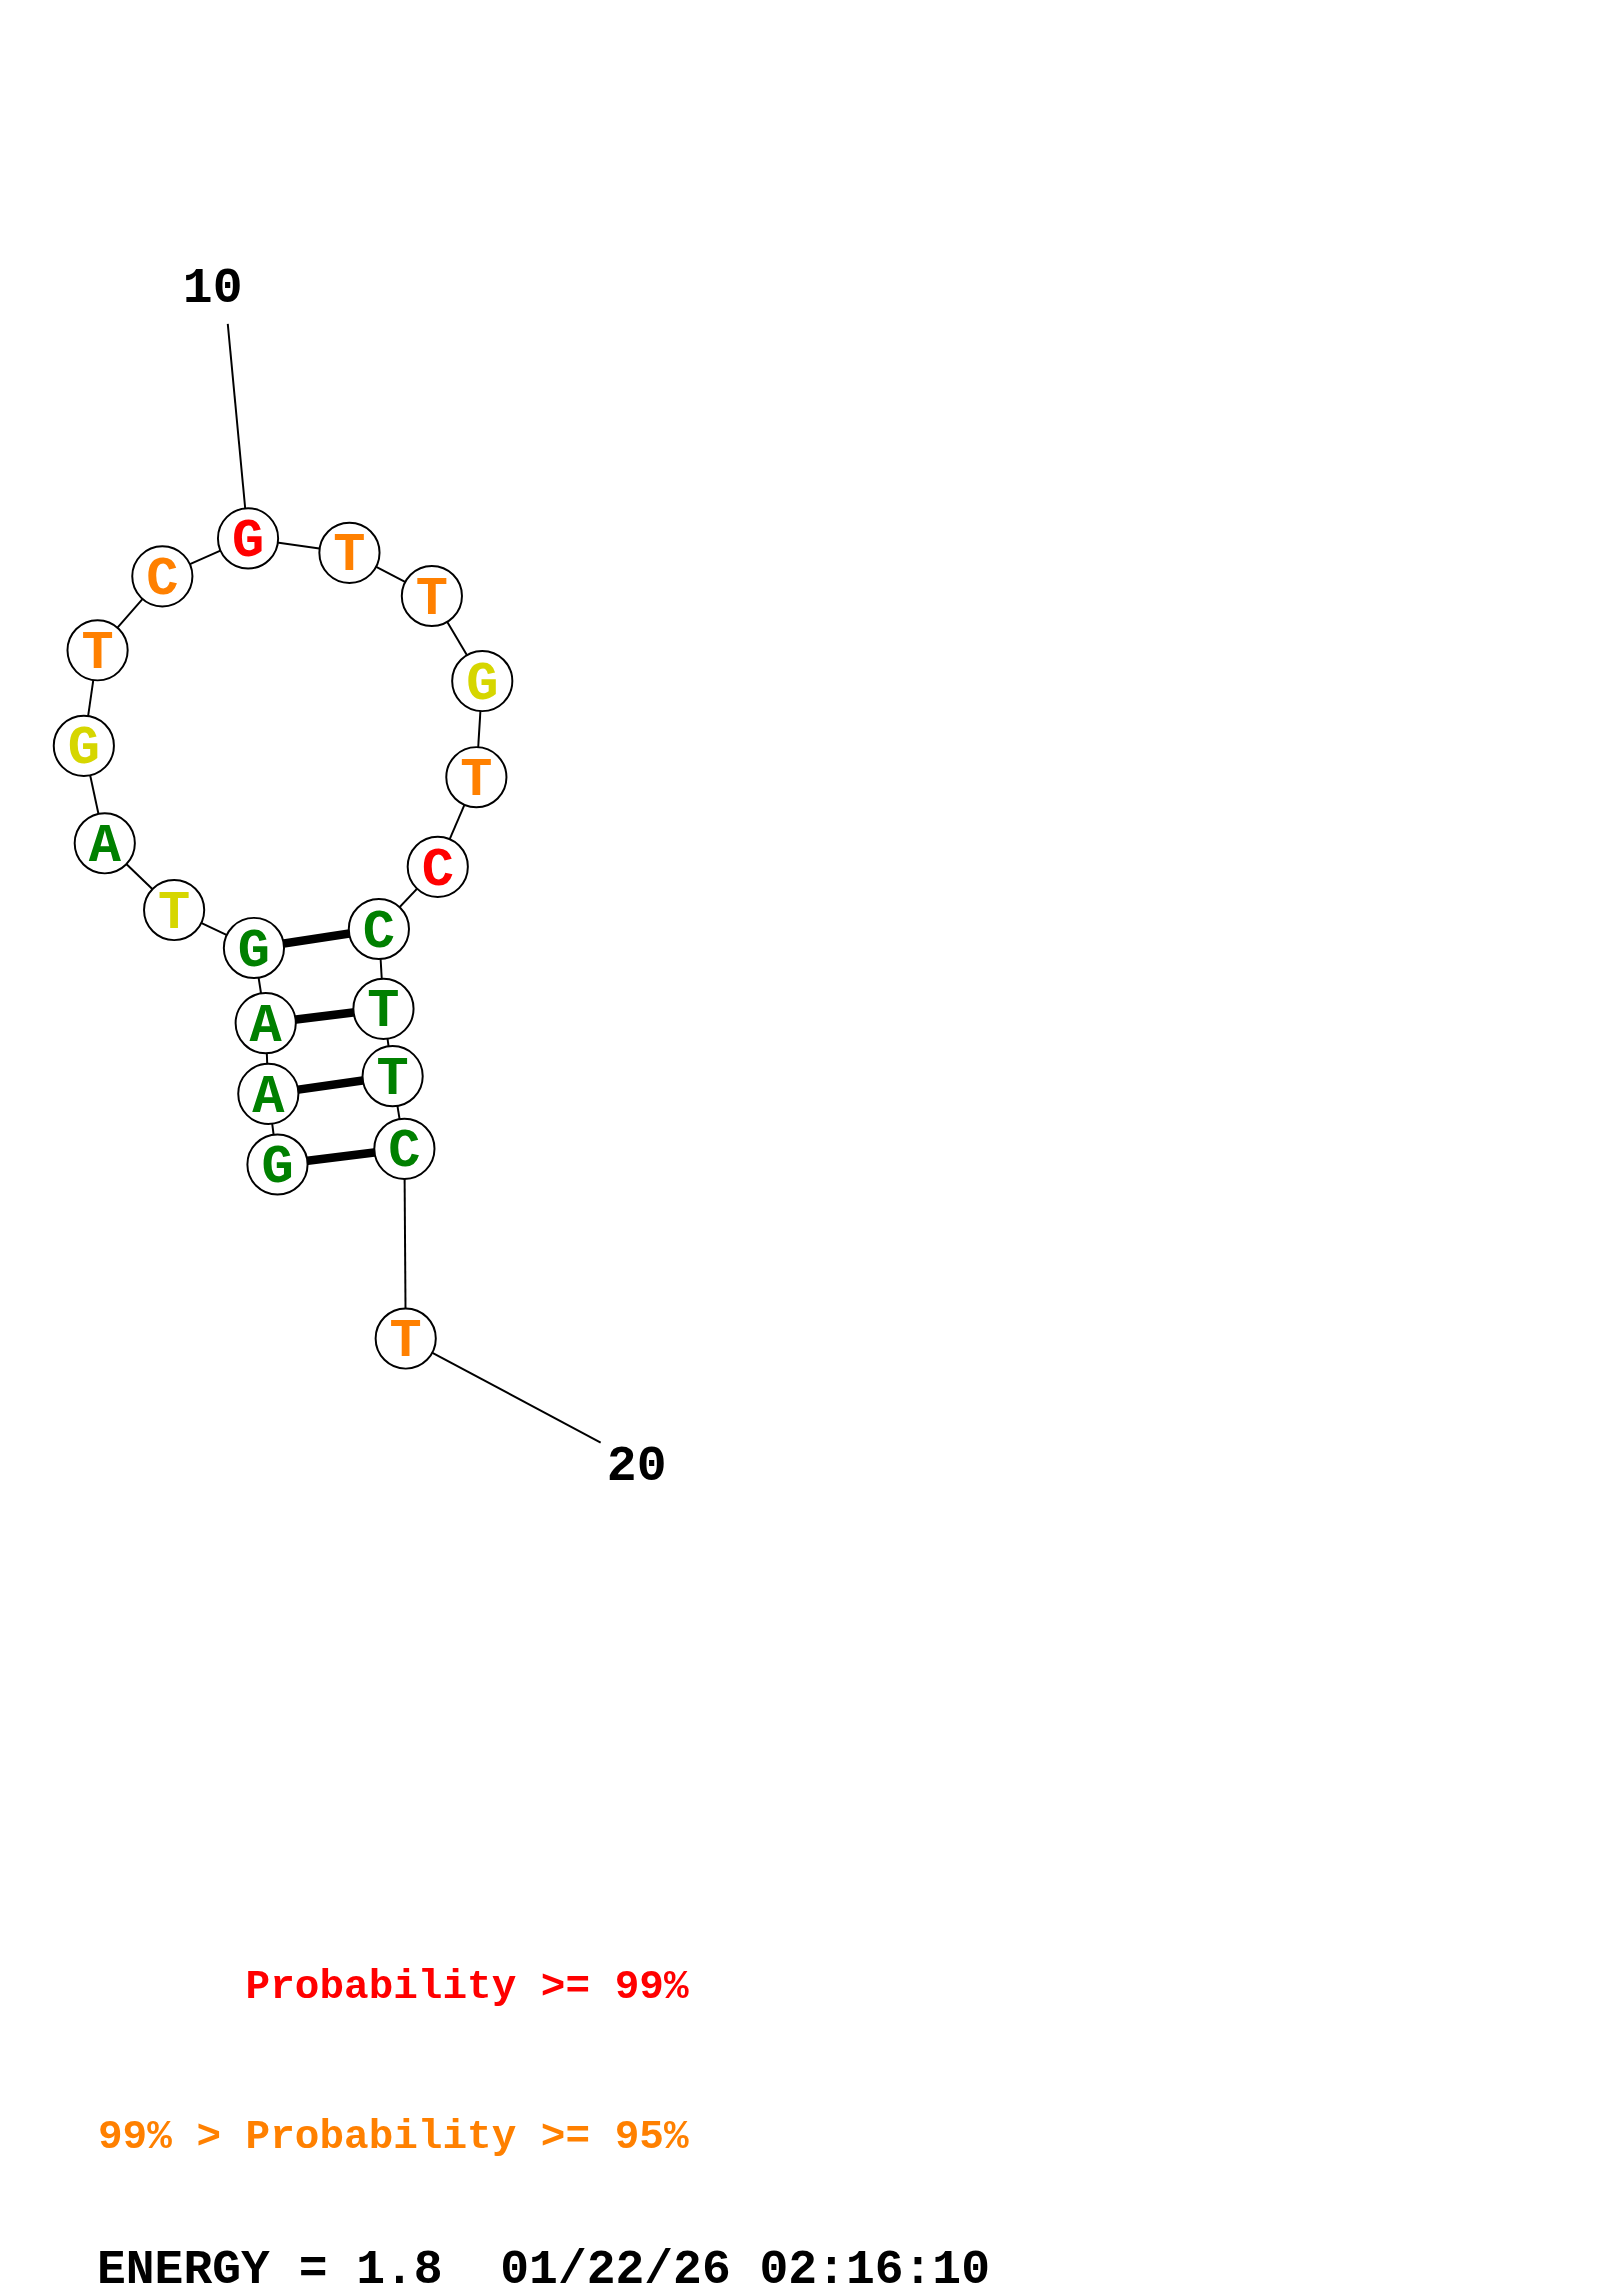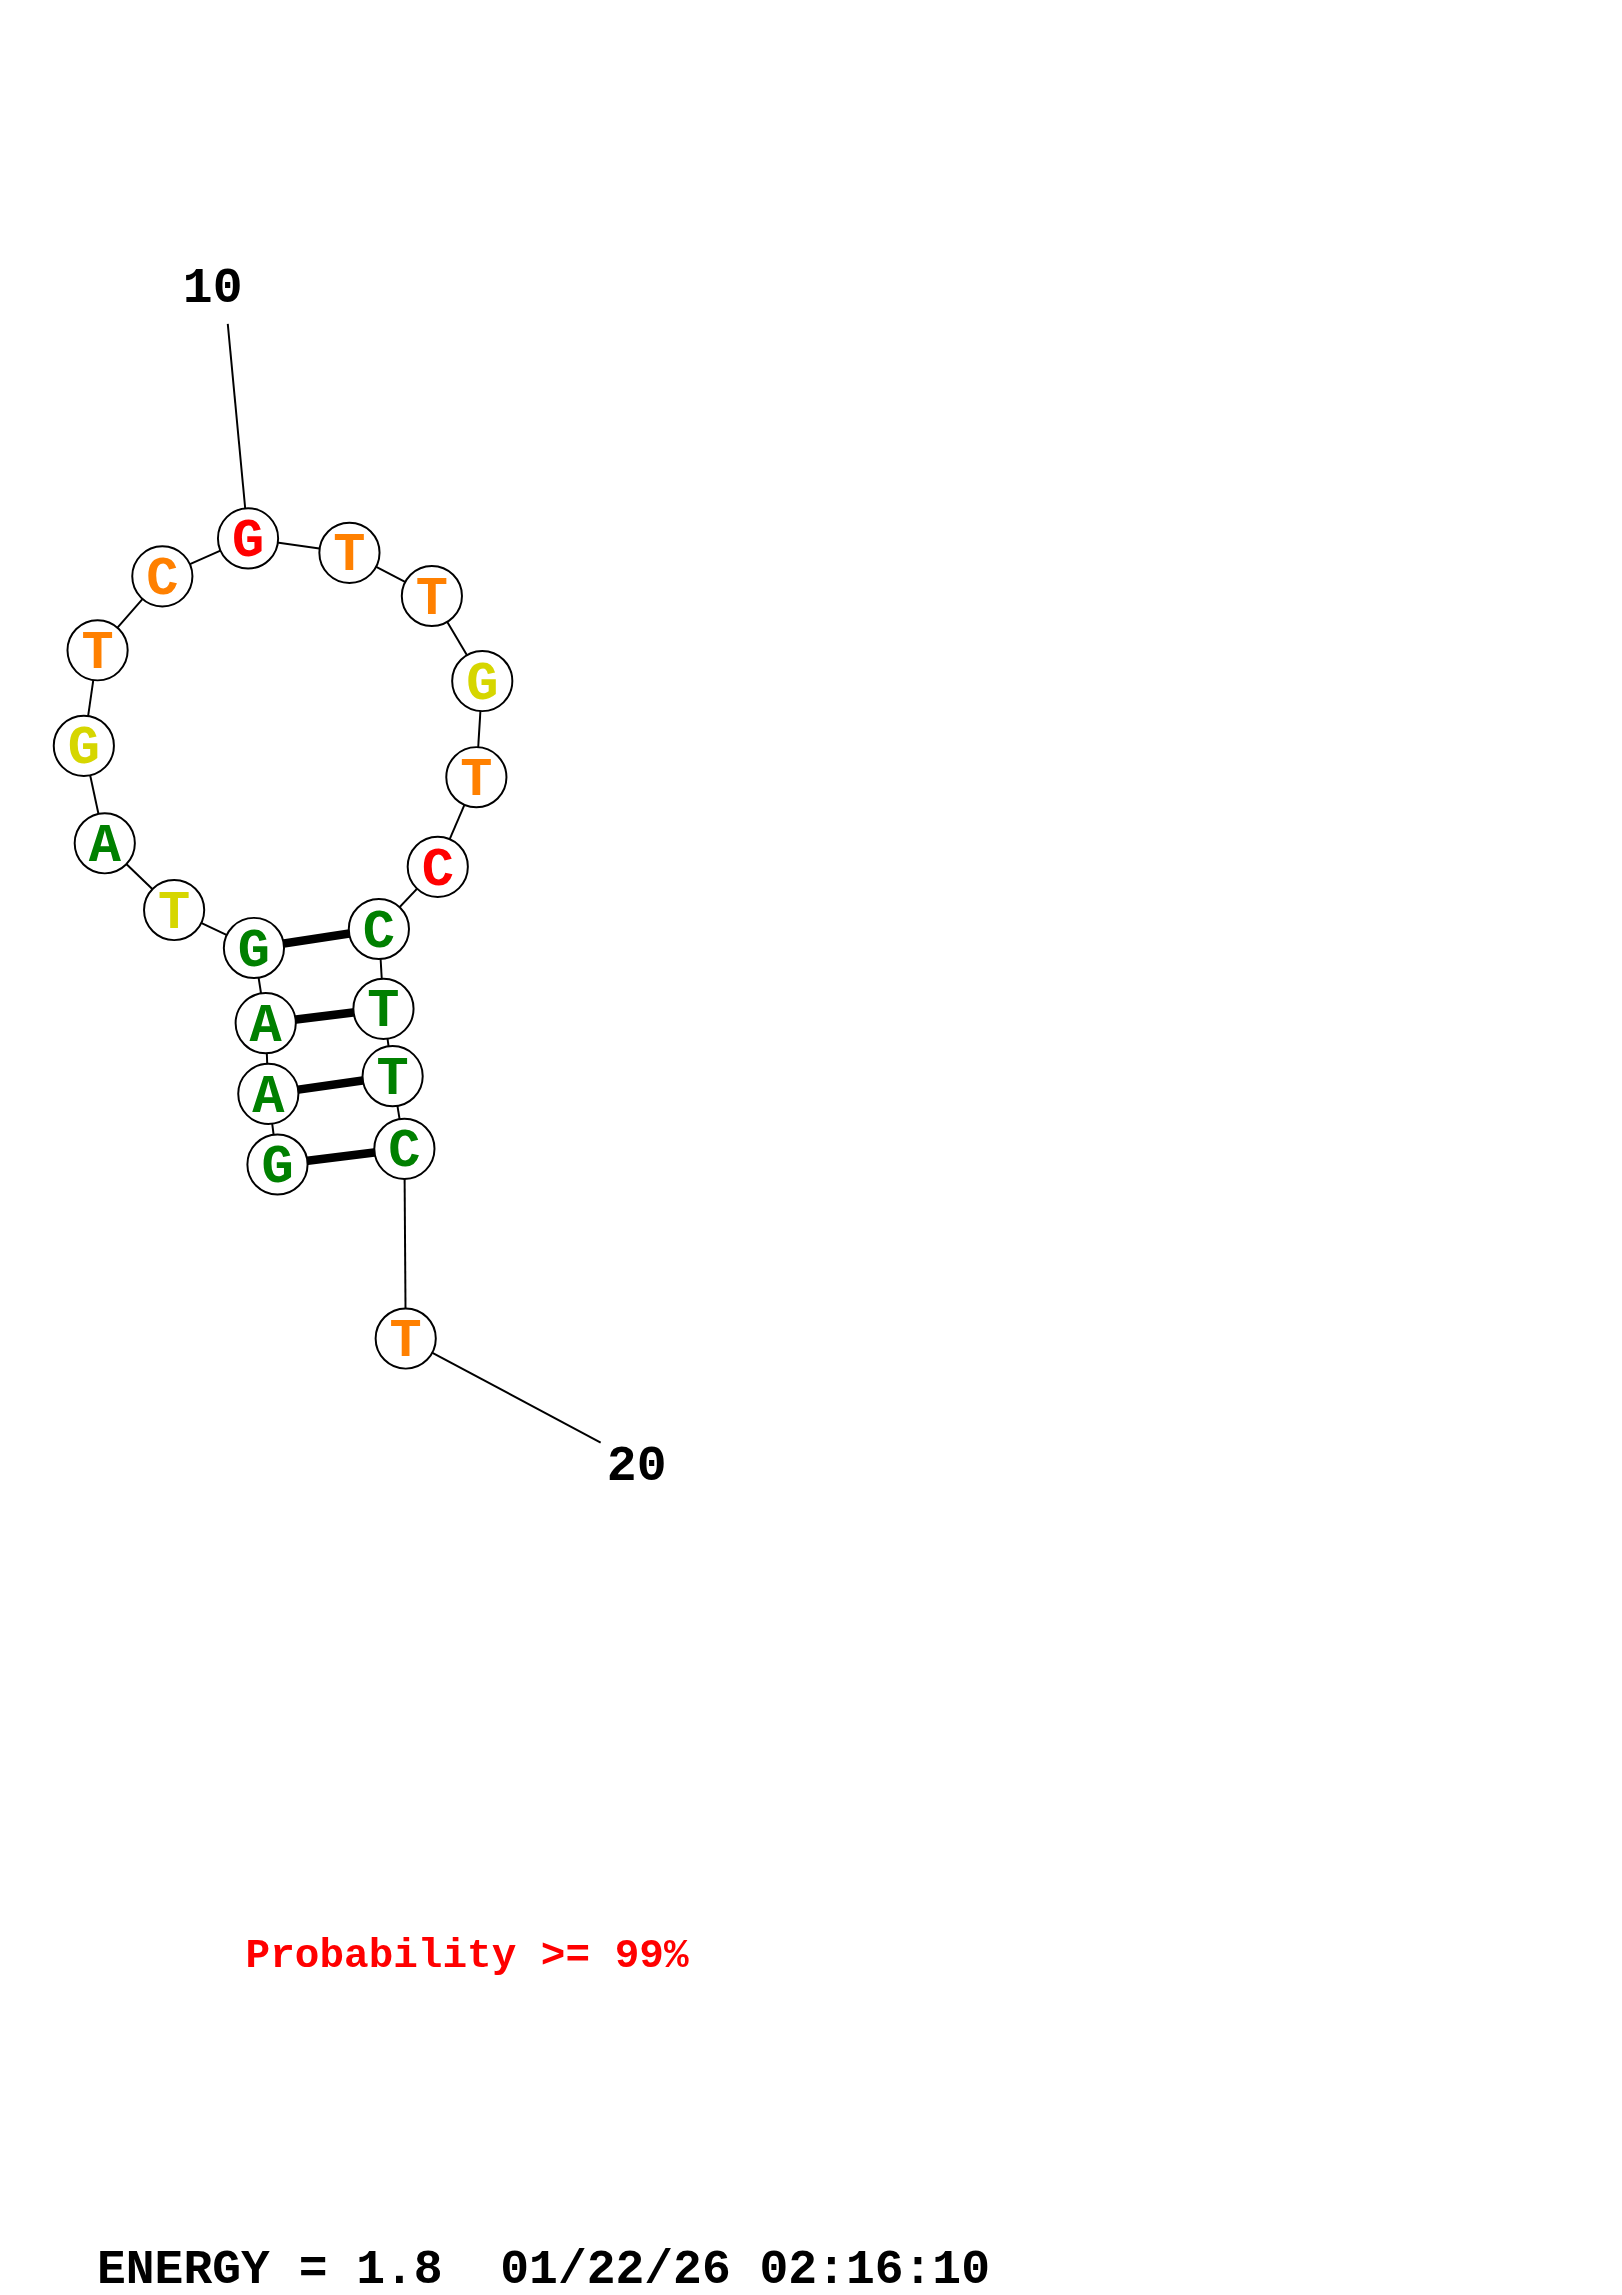--- a/index.html
+++ b/index.html
@@ -110,21 +110,22 @@
     <text x="600" y="1672" text-anchor="middle" font-family="&quot;Liberation Mono&quot;, monospace" font-size="82" font-weight="bold" fill="#008000">T</text>
     <circle cx="618" cy="1756" r="46" fill="#fff" stroke="#000" stroke-width="3"></circle>
     <text x="618" y="1783" text-anchor="middle" font-family="&quot;Liberation Mono&quot;, monospace" font-size="82" font-weight="bold" fill="#008000">C</text>
     <circle cx="620" cy="2046" r="46" fill="#fff" stroke="#000" stroke-width="3"></circle>
     <text x="620" y="2073" text-anchor="middle" font-family="&quot;Liberation Mono&quot;, monospace" font-size="82" font-weight="bold" fill="#ff8000">T</text>
     <text x="325" y="462" text-anchor="middle" font-family="&quot;Liberation Mono&quot;, monospace" font-size="76" font-weight="bold" fill="#000">10</text>
     <text x="973" y="2262" text-anchor="middle" font-family="&quot;Liberation Mono&quot;, monospace" font-size="76" font-weight="bold" fill="#000">20</text>
   </svg>
 
 <div class="legend">
-  <div class="legend-line" style="color: rgb(255, 0, 0);">      Probability &gt;= 99%</div>
+  <div class="legend-line" style="color: rgb(255, 0, 0); margin-top: 31px;">      Probability &gt;= 99%</div>
+  <div class="legend-line" style="color: rgb(255, 128, 0);">99% &gt; Probability &gt;= 95%</div>
   
   
   
   
   
 </div>
 
 <div class="energy">ENERGY = 1.8  01/22/26 02:16:10</div>
 
 

